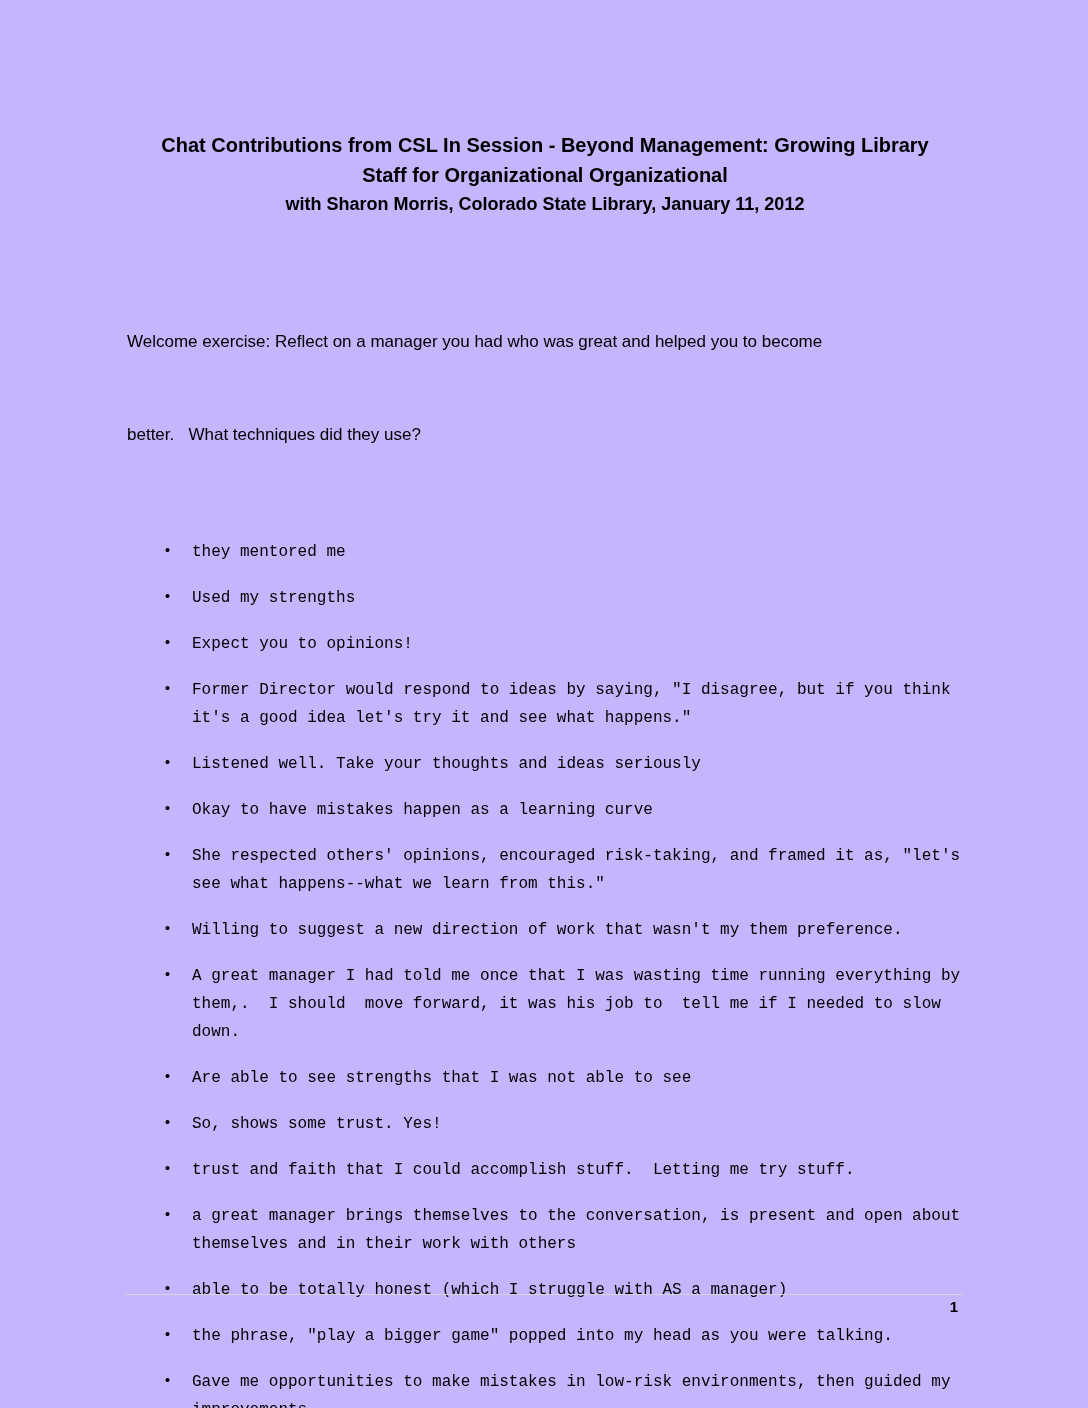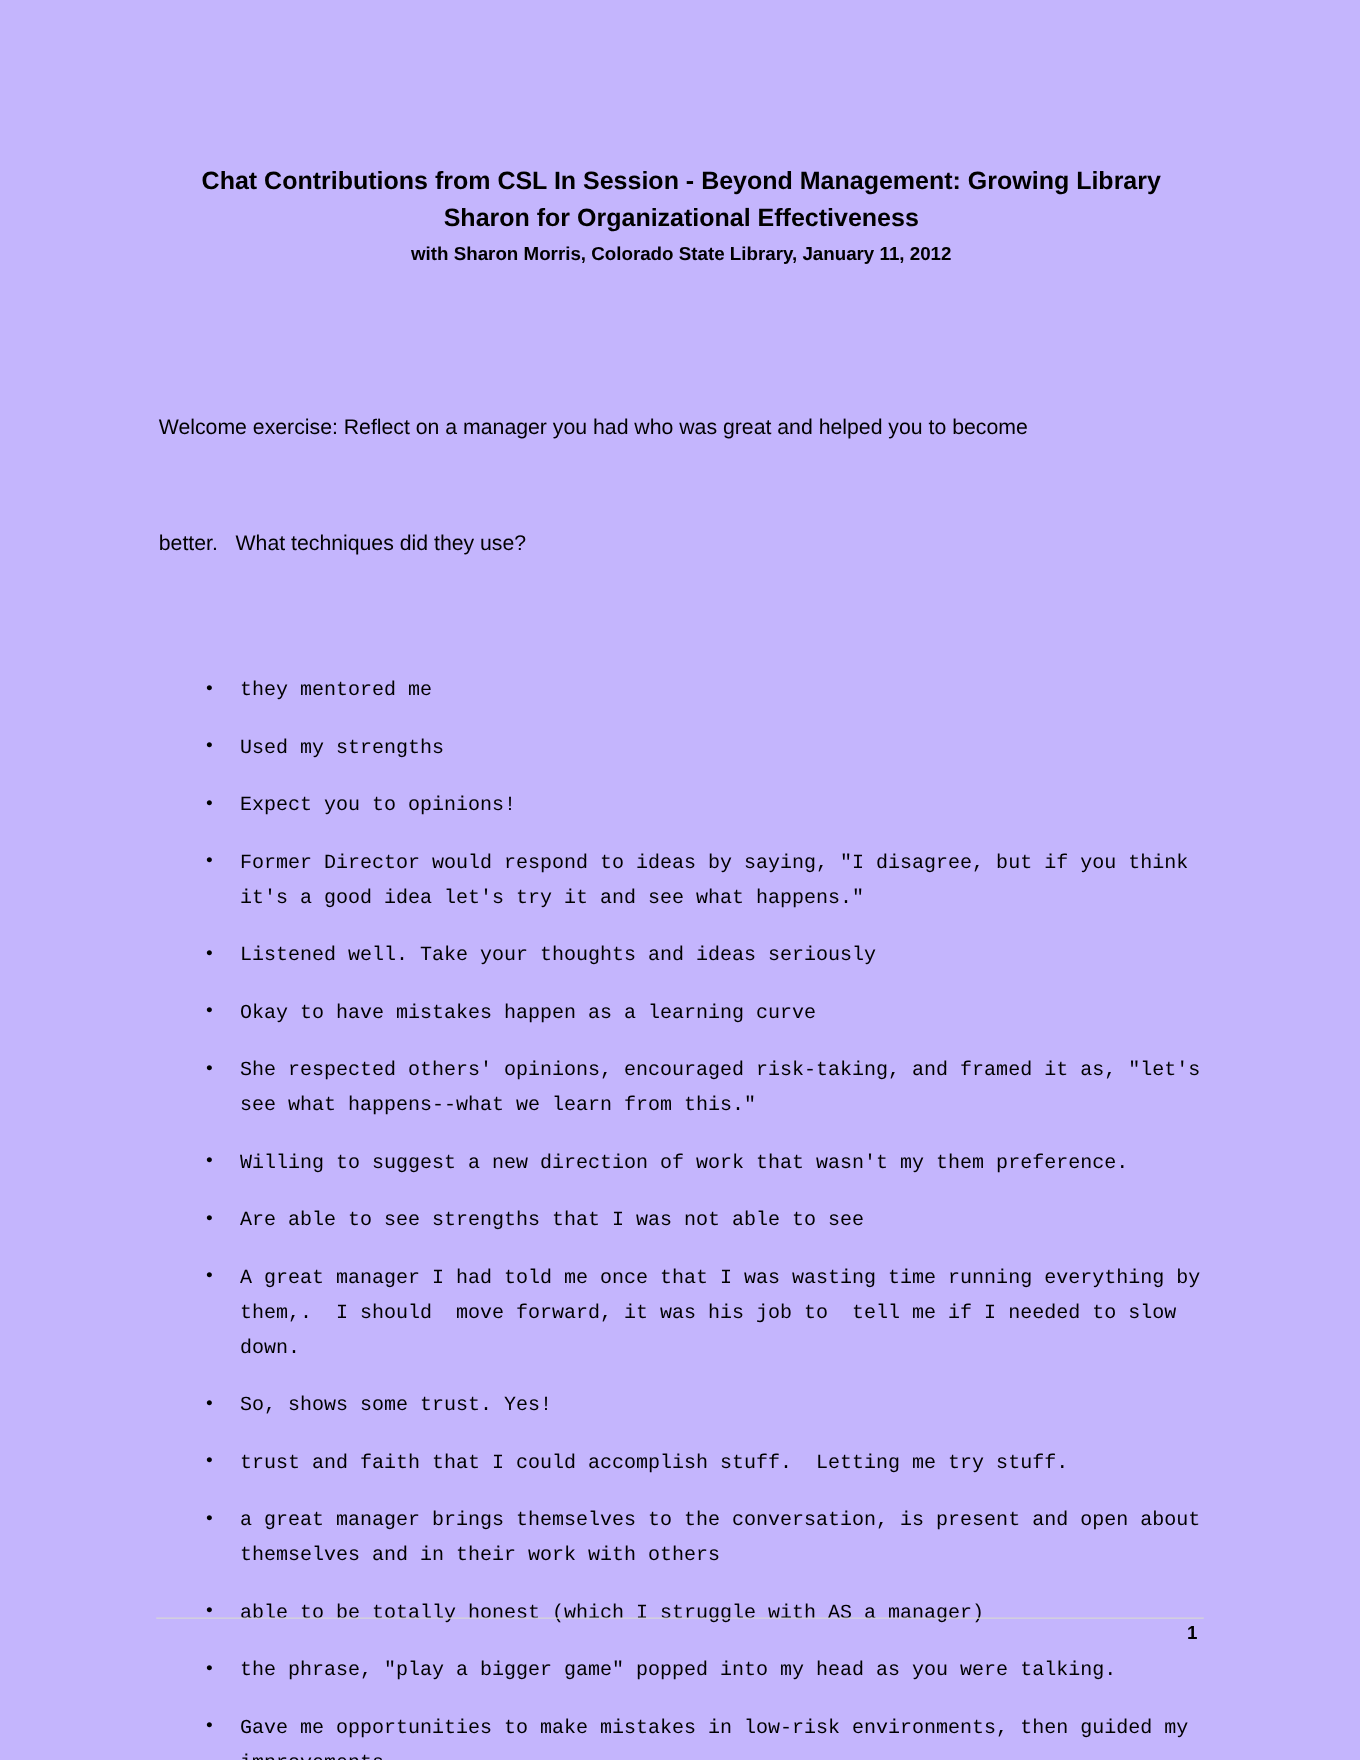--- a/index.html
+++ b/index.html
@@ -23,21 +23,21 @@
     width: 836px;
   }
   .title-block {
     text-align: center;
     font-weight: bold;
     font-size: 20px;
     line-height: 30px;
   }
   .subtitle {
     font-weight: bold;
-    font-size: 15px;
+    font-size: 18px;
     line-height: 28px;
   }
   .heading {
     margin-top: 46px;
     font-weight: normal;
     font-size: 17px;
     line-height: 31px;
     white-space: pre-wrap;
   }
   ul.bullets {
@@ -77,40 +77,40 @@
   }
 </style>
 </head>
 <body>
 
 <div class="page">
   <div class="content">
 
     <div class="title-block">
       <div>Chat Contributions from CSL In Session - Beyond Management: Growing Library</div>
-      <div>Sharon for Organizational Effectiveness</div>
+      <div>Staff for Organizational Organizational</div>
       <div class="subtitle">with Sharon Morris, Colorado State Library, January 11, 2012</div>
     </div>
 
     <div class="heading">
       <div>Welcome exercise: Reflect on a manager you had who was great and helped you to become</div>
       <div>better.   What techniques did they use?</div>
     </div>
 
     <ul class="bullets">
       <li>they mentored me</li>
       <li>Used my strengths</li>
       <li>Expect you to opinions!</li>
       <li>Former Director would respond to ideas by saying, "I disagree, but if you think it's a good idea let's try it and see what happens."</li>
       <li>Listened well. Take your thoughts and ideas seriously</li>
       <li>Okay to have mistakes happen as a learning curve</li>
       <li>She respected others' opinions, encouraged risk-taking, and framed it as, "let's see what happens--what we learn from this."</li>
       <li>Willing to suggest a new direction of work that wasn't my them preference.</li>
+      <li>A great manager I had told me once that I was wasting time running everything by them,.  I should  move forward, it was his job to  tell me if I needed to slow down.</li>
       <li>Are able to see strengths that I was not able to see</li>
-      <li>A great manager I had told me once that I was wasting time running everything by them,.  I should  move forward, it was his job to  tell me if I needed to slow down.</li>
       <li>So, shows some trust. Yes!</li>
       <li>trust and faith that I could accomplish stuff.  Letting me try stuff.</li>
       <li>a great manager brings themselves to the conversation, is present and open about themselves and in their work with others</li>
       <li>able to be totally honest (which I struggle with AS a manager)</li>
       <li>the phrase, "play a bigger game" popped into my head as you were talking.</li>
       <li>Gave me opportunities to make mistakes in low-risk environments, then guided my improvements.</li>
     </ul>
 
   </div>
 

